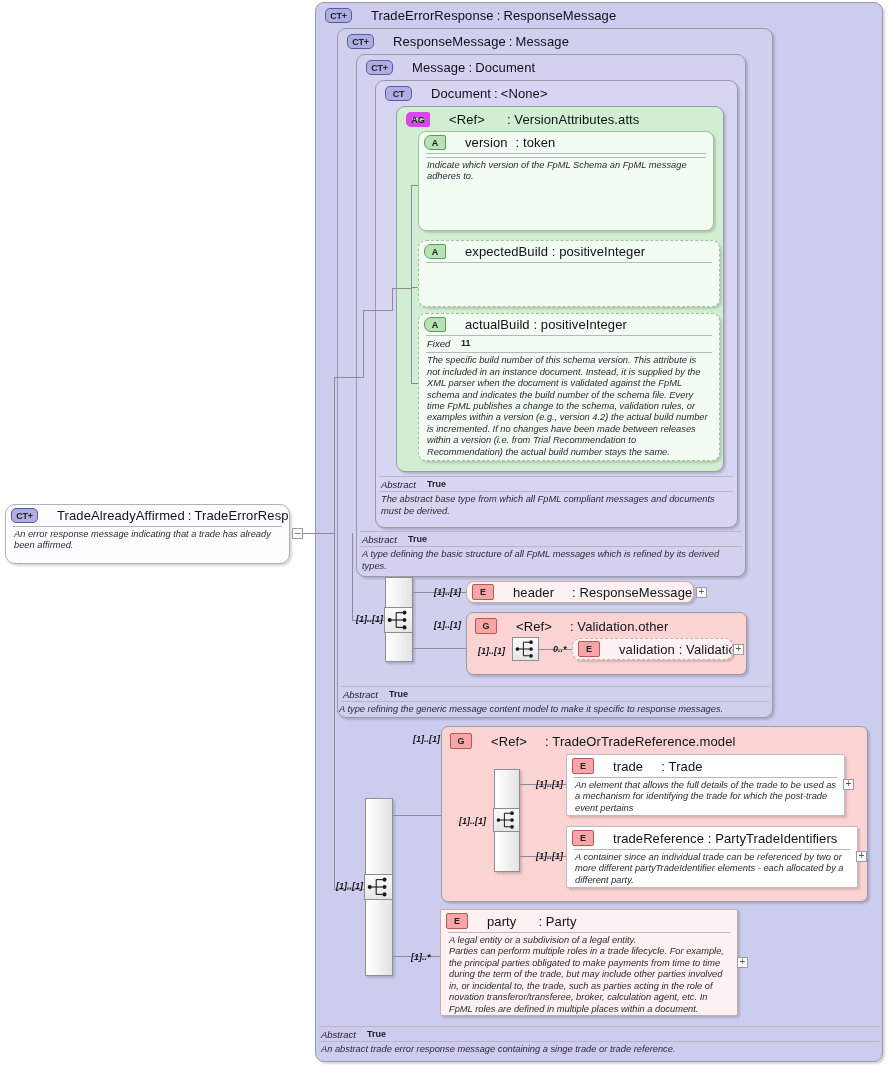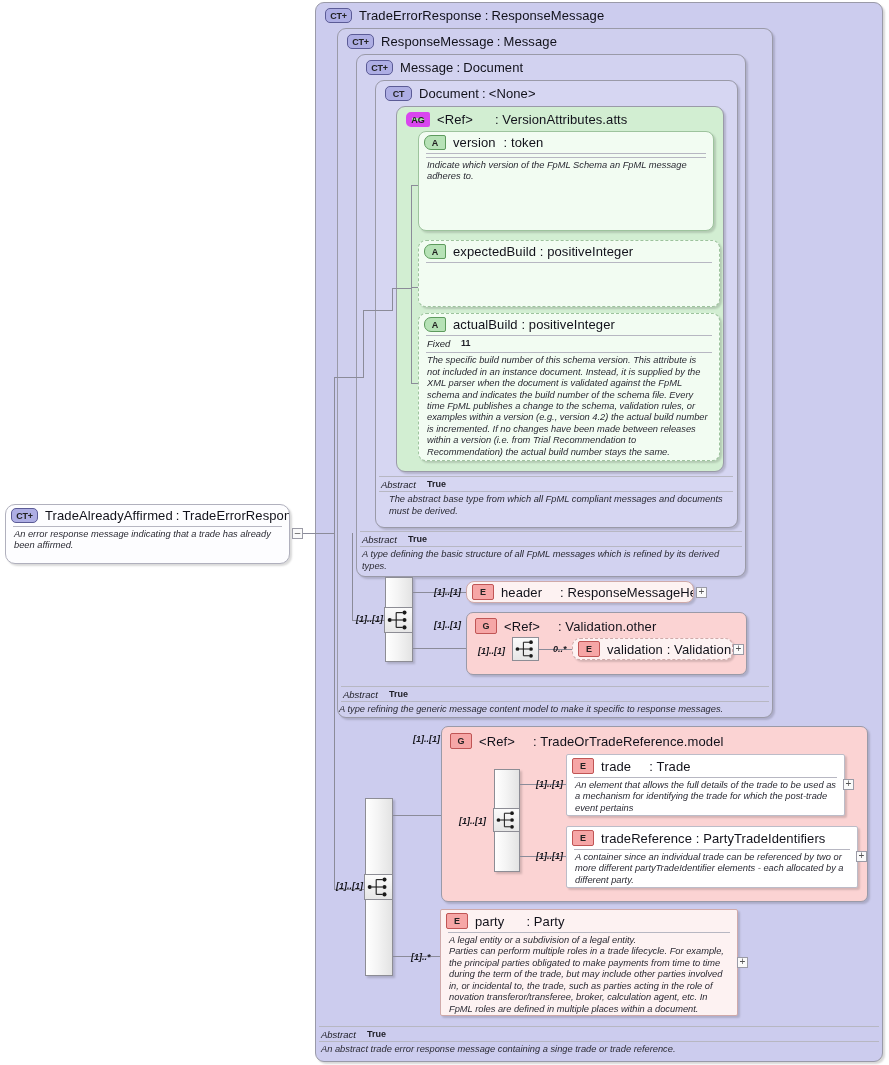--- a/index.html
+++ b/index.html
@@ -44,20 +44,21 @@
   .panel.green { background: #f2fcf2; border-color: #9dc39d; }
   .panel.pink  { background: #fdf2f2; border-color: #cfa9a9; }
   .panel.plain { background: #ffffff; border-color: #bcbcc8; }
   .panel.dashed { border-style: dashed; }
 
   .hdrrow {
     display: flex;
     align-items: center;
     padding: 3px 6px 3px 5px;
     white-space: nowrap;
+    gap: 12px;
   }
   .title {
     font-size: 13px;
     font-weight: normal;
     color: #11111a;
     letter-spacing: 0.1px;
   }
   .title .sep { padding: 0 3px; }
 
   
@@ -274,21 +275,21 @@
     <div class="doc">The specific build number of this schema version. This attribute is not included in an instance document. Instead, it is supplied by the XML parser when the document is validated against the FpML schema and indicates the build number of the schema file. Every time FpML publishes a change to the schema, validation rules, or examples within a version (e.g., version 4.2) the actual build number is incremented. If no changes have been made between releases within a version (i.e. from Trial Recommendation to Recommendation) the actual build number stays the same.</div>
   </div>
 
   <div style="position:absolute; left:377px; top:476px; width:358px;">
     <div class="hr" style="margin:0 2px"></div>
     <div class="facet" style="padding-left:4px">
       <span class="k" style="width:46px">Abstract</span>
       <span class="v">True</span>
     </div>
     <div class="hr" style="margin:0 2px"></div>
-    <div class="doc" style="padding-left:12px">The abstract base type from which all FpML compliant messages and documents must be derived.</div>
+    <div class="doc" style="padding-left:4px">The abstract base type from which all FpML compliant messages and documents must be derived.</div>
   </div>
 
   <div style="position:absolute; left:358px; top:531px; width:386px;">
     <div class="hr" style="margin:0 2px"></div>
     <div class="facet" style="padding-left:4px">
       <span class="k" style="width:46px">Abstract</span>
       <span class="v">True</span>
     </div>
     <div class="hr" style="margin:0 2px"></div>
     <div class="doc" style="padding-left:4px">A type defining the basic structure of all FpML messages which is refined by its derived types.</div>

